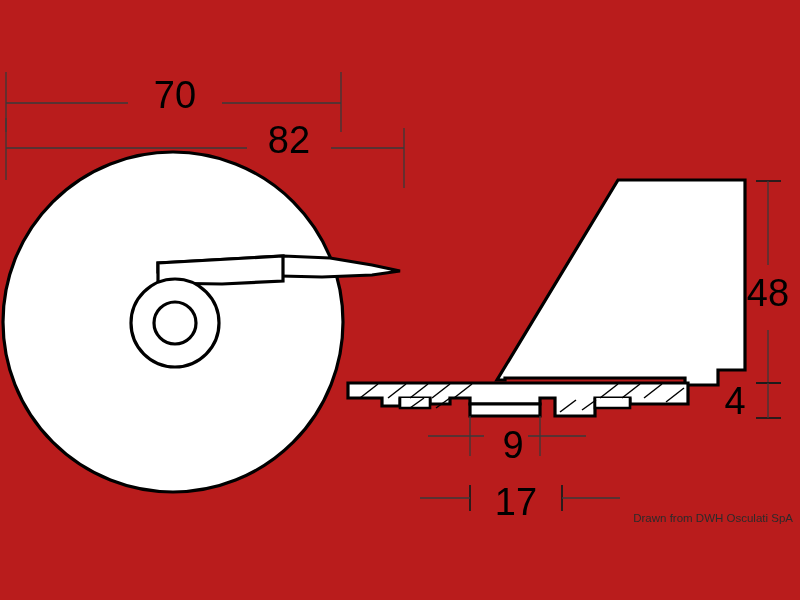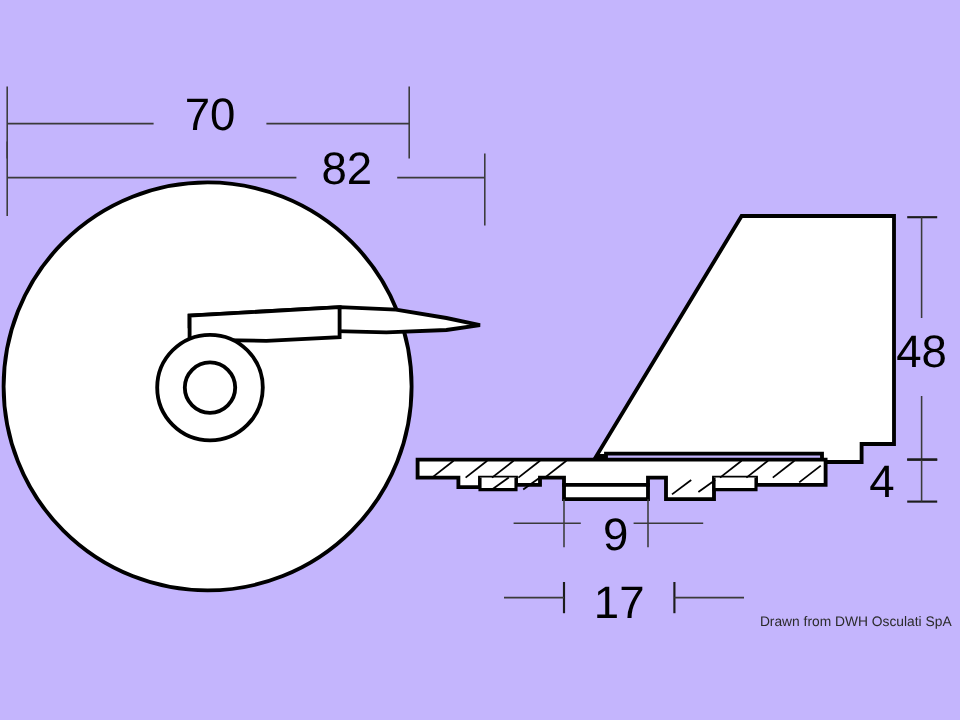--- a/index.html
+++ b/index.html
@@ -8,21 +8,21 @@
     padding: 0;
     background: #ffffff;
   }
   body {
     font-family: "Liberation Sans", sans-serif;
   }
   #drawing-root {
     position: relative;
     width: 800px;
     height: 600px;
-    background: #c4b5fd;
+    background: #b91c1c;
     overflow: hidden;
     text-align: center;
   }
   #drawing-svg {
     display: block;
     width: 800px;
     height: 600px;
   }
   .part-outline {
     fill: #ffffff;

